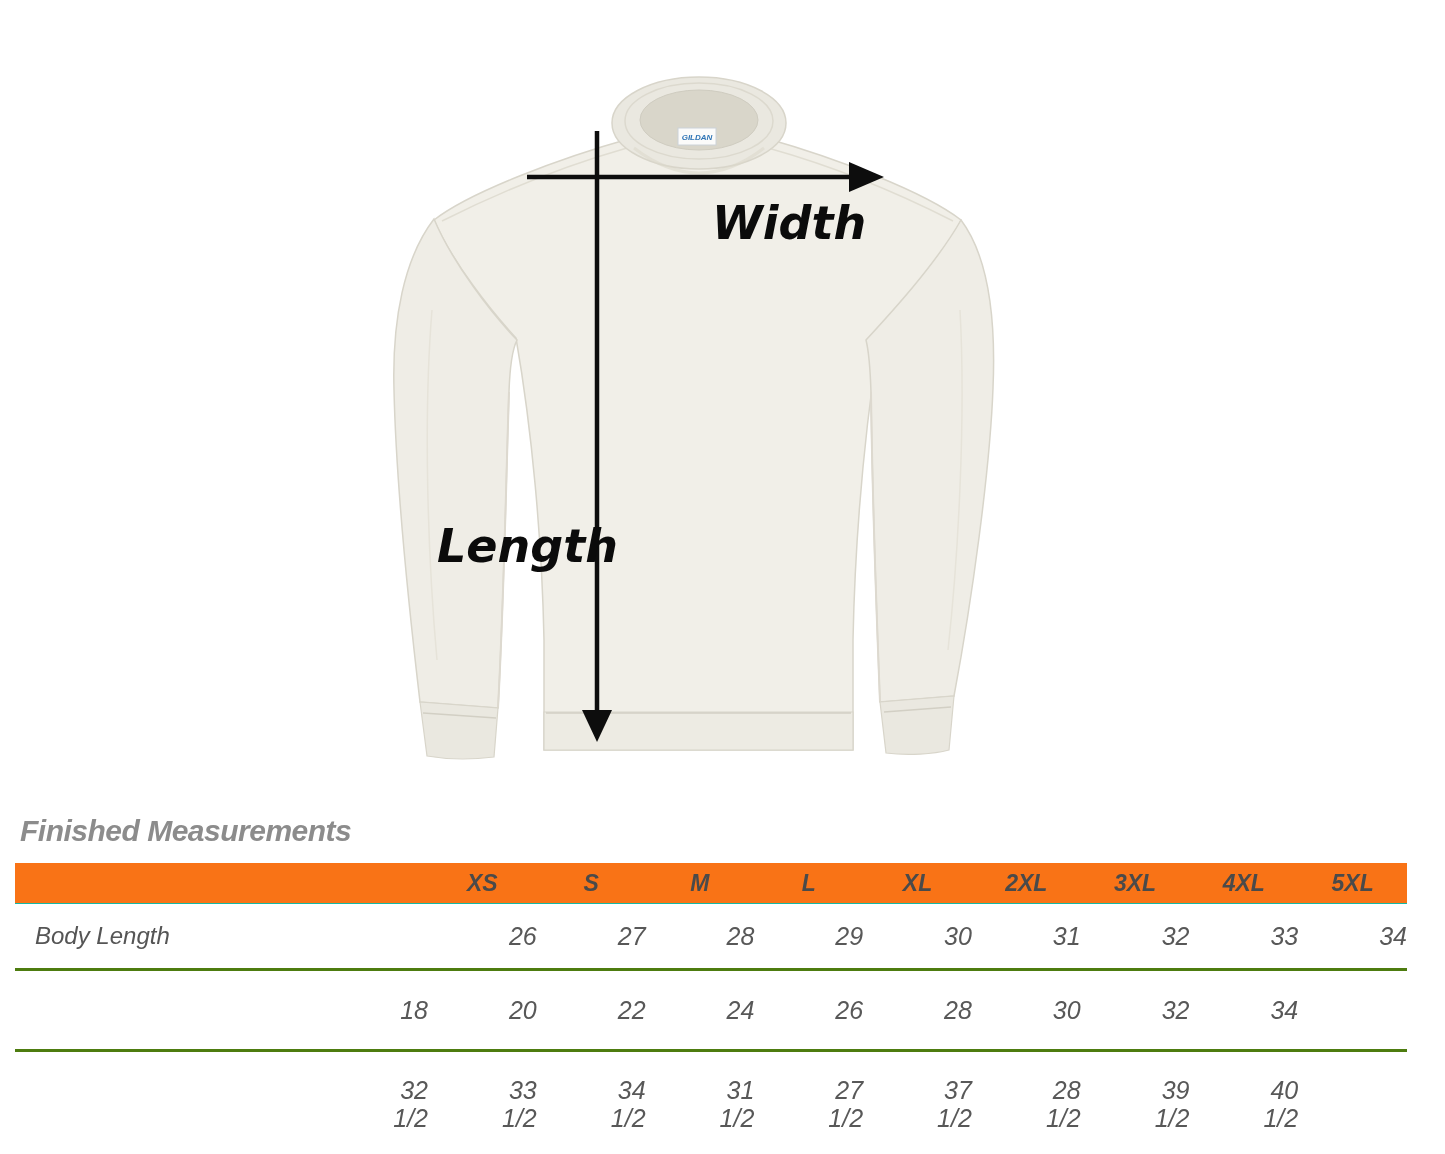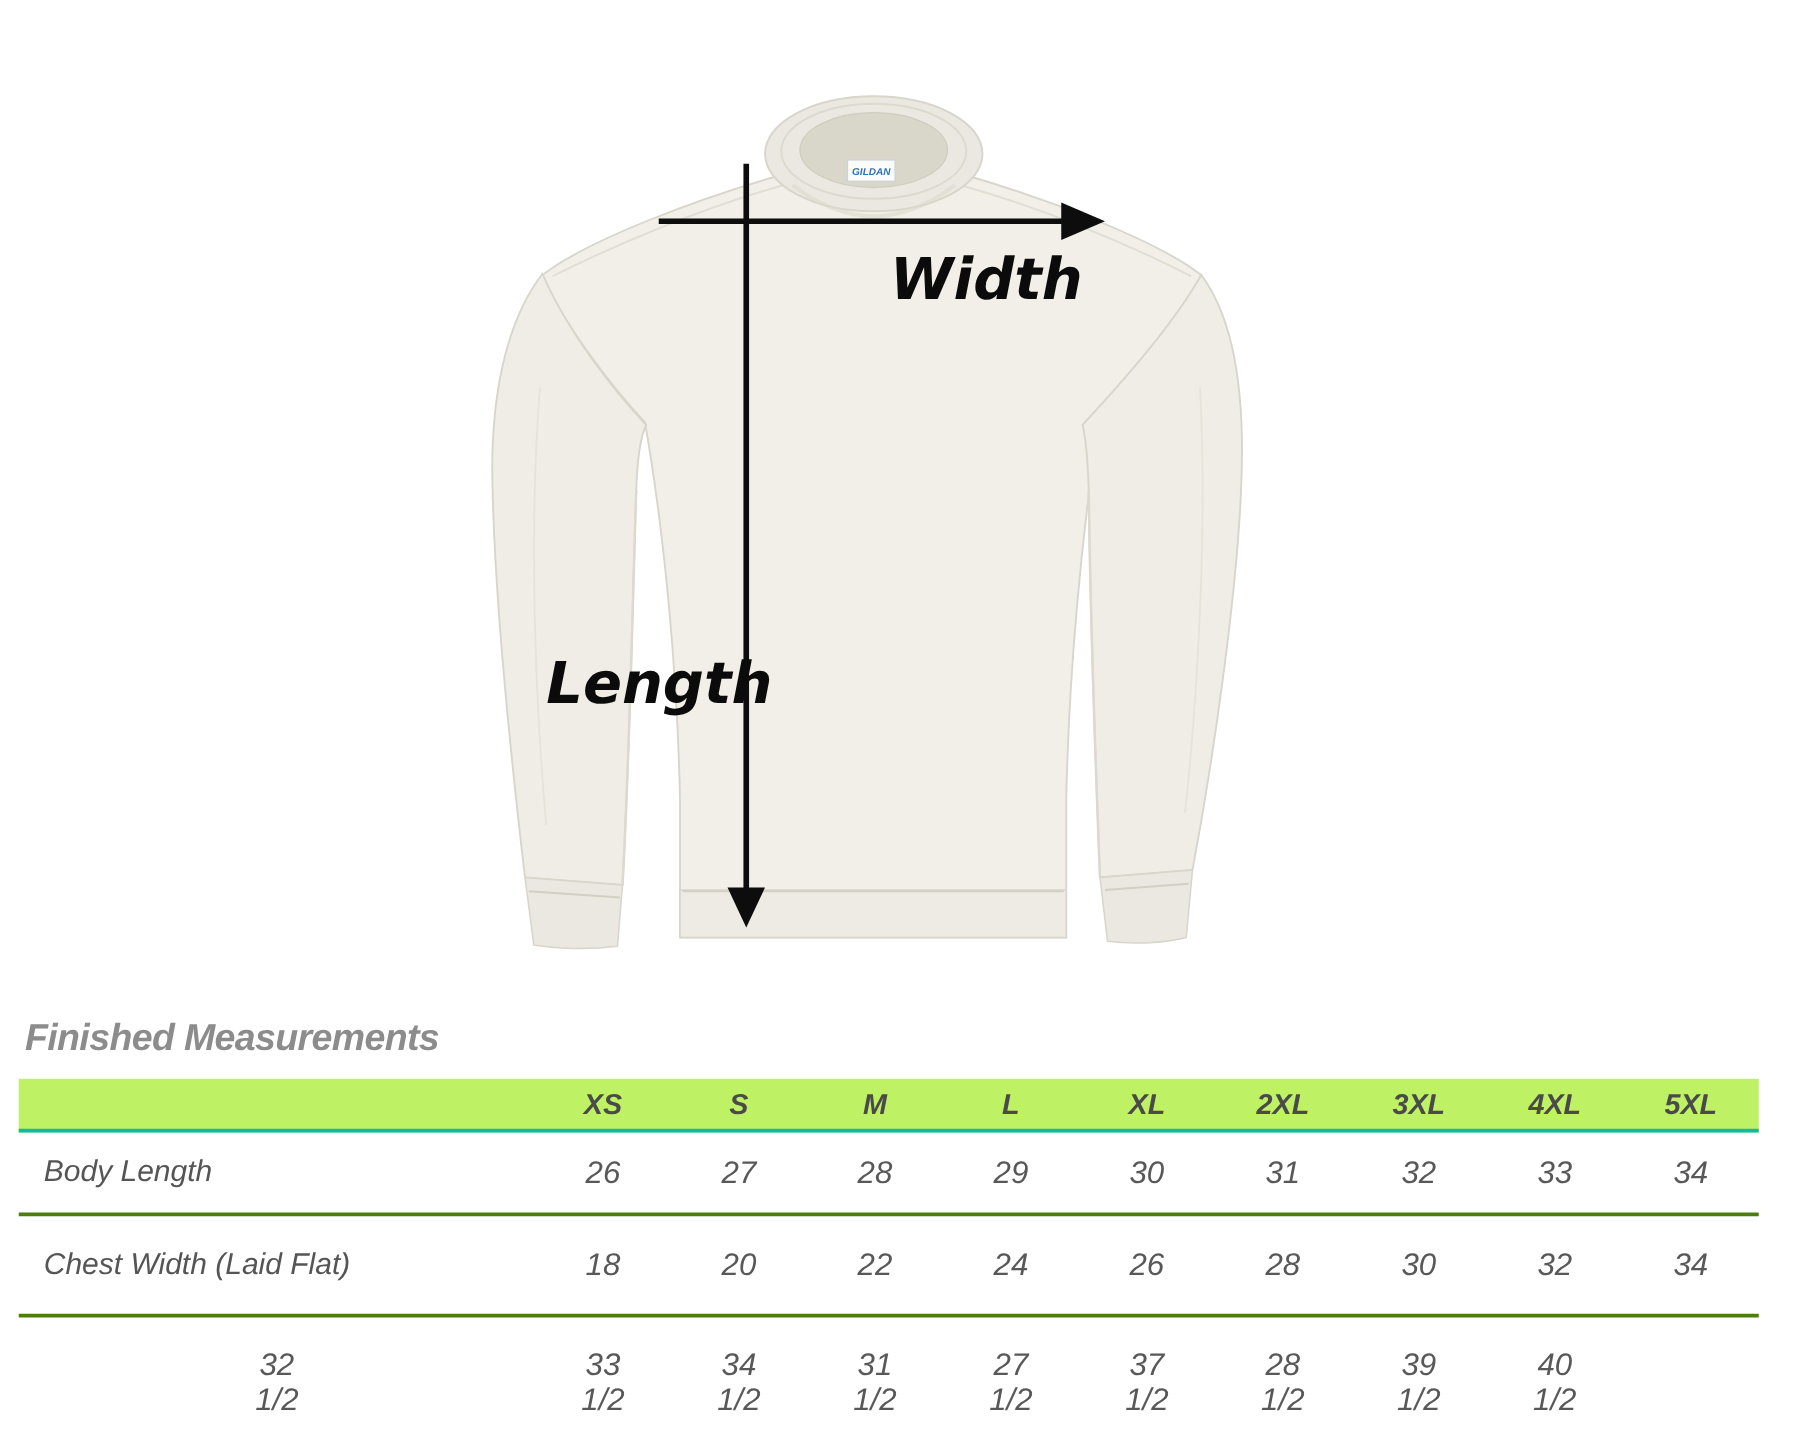--- a/index.html
+++ b/index.html
@@ -40,22 +40,22 @@
     left: 15px;
     top: 863px;
     width: 1392px;
     color: #555555;
     font-size: 24px;
   }
   .thead {
     display: grid;
     grid-template-columns: 413px repeat(9, 1fr);
     align-items: center;
-    background: #bef264;
-    border-bottom: 3px solid #14b8a6;
+    background: #f97316;
+    border-bottom: 1px solid #14b8a6;
     height: 40px;
     font-weight: bold;
     font-size: 23px;
     color: #4a4a4a;
   }
   .thead .cell { text-align: center; }
   .trow {
     display: grid;
     grid-template-columns: 413px repeat(9, 1fr);
     align-items: center;
@@ -64,21 +64,21 @@
   .trow.row-0 { height: 64px; }
   .trow.row-1 { height: 78px; }
   .trow.row-2 { height: 104px; border-bottom: none; }
   .trow .label {
     padding-left: 20px;
     max-width: 340px;
     line-height: 1.25;
     color: #555555;
   }
   .trow .cell {
-    text-align: center;
+    text-align: right;
     line-height: 1.12;
     font-size: 25px;
     color: #585858;
   }
 </style>
 </head>
 <body>
 
 <div class="stage">
 
@@ -188,21 +188,20 @@
             <div>32</div>
           </div>
           <div class="cell">
             <div>33</div>
           </div>
           <div class="cell">
             <div>34</div>
           </div>
         </div>
         <div class="trow row-1">
-          <div class="label">Chest Width (Laid Flat)</div>
           <div class="cell">
             <div>18</div>
           </div>
           <div class="cell">
             <div>20</div>
           </div>
           <div class="cell">
             <div>22</div>
           </div>
           <div class="cell">

